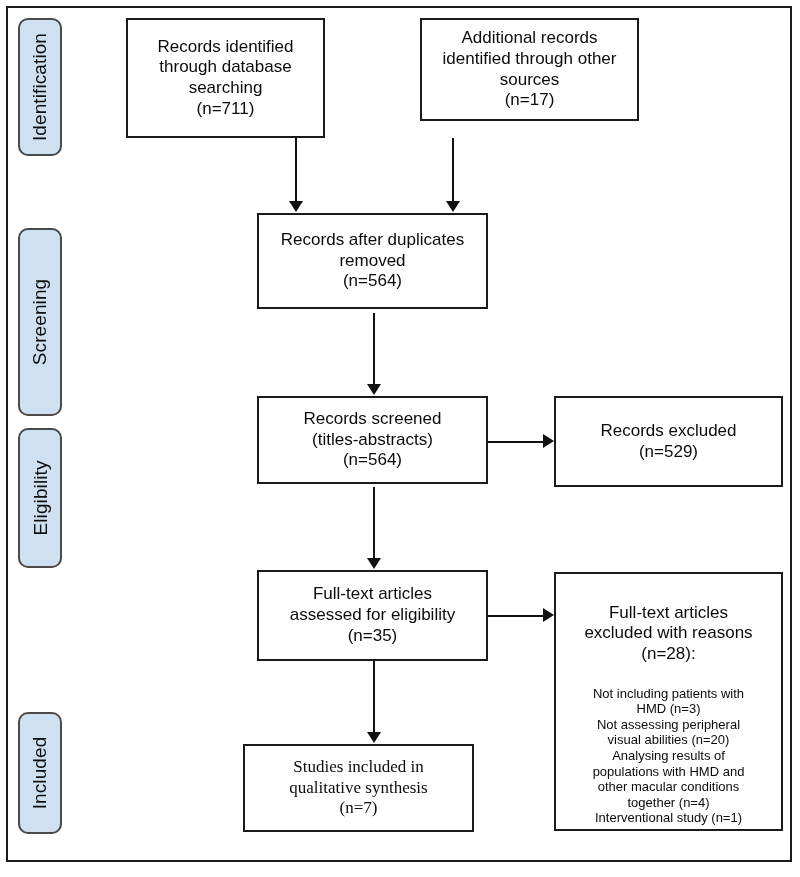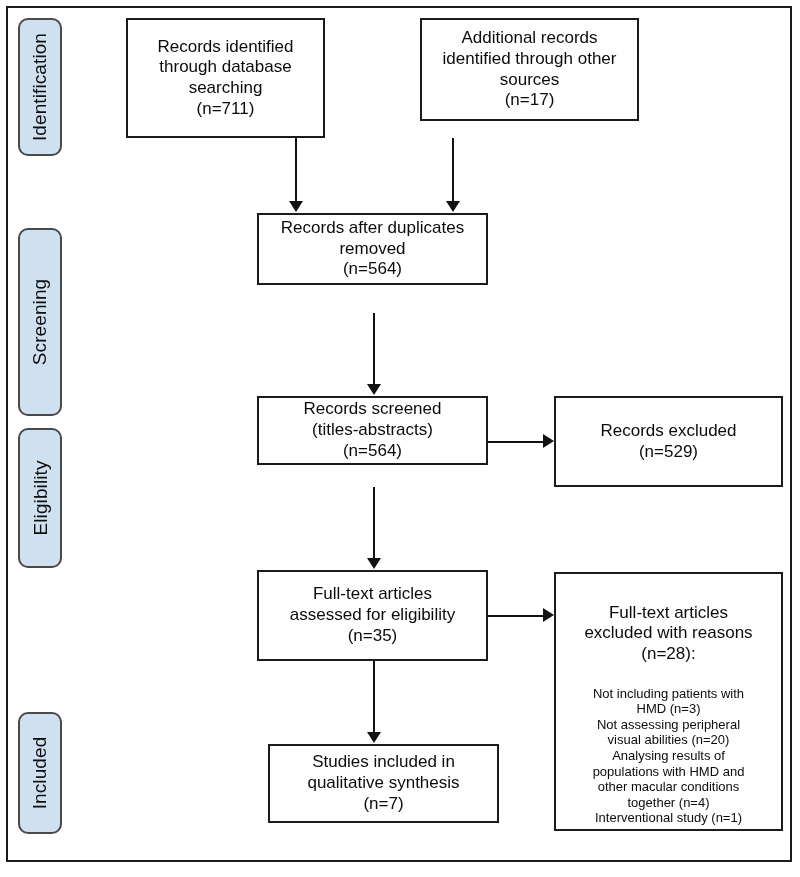--- a/index.html
+++ b/index.html
@@ -155,30 +155,30 @@
 sources
 (n=17)</span>
   </div>
 
   <div class="conn-line-v" style="left:295px; top:138px; height:64px;"></div>
   <div class="arrow-down" style="left:289px; top:201px;"></div>
 
   <div class="conn-line-v" style="left:452px; top:138px; height:64px;"></div>
   <div class="arrow-down" style="left:446px; top:201px;"></div>
 
-  <div class="flow-box" style="left:257px; top:213px; width:231px; height:72px;">
+  <div class="flow-box" style="left:257px; top:213px; width:231px; height:96px;">
     <span class="box-text">Records after duplicates
 removed
 (n=564)</span>
   </div>
 
   <div class="conn-line-v" style="left:373px; top:313px; height:72px;"></div>
   <div class="arrow-down" style="left:367px; top:384px;"></div>
 
-  <div class="flow-box" style="left:257px; top:396px; width:231px; height:69px;">
+  <div class="flow-box" style="left:257px; top:396px; width:231px; height:88px;">
     <span class="box-text">Records screened
 (titles-abstracts)
 (n=564)</span>
   </div>
 
   <div class="conn-line-h" style="left:488px; top:441px; width:58px;"></div>
   <div class="arrow-right" style="left:543px; top:434px;"></div>
 
   <div class="flow-box" style="left:554px; top:396px; width:229px; height:91px;">
     <span class="box-text">Records excluded
@@ -210,19 +210,19 @@
 populations with HMD and
 other macular conditions
 together (n=4)
 Interventional study (n=1)</span>
     </span>
   </div>
 
   <div class="conn-line-v" style="left:373px; top:661px; height:72px;"></div>
   <div class="arrow-down" style="left:367px; top:732px;"></div>
 
-  <div class="flow-box" style="left:268px; top:744px; width:231px; height:79px;">
+  <div class="flow-box" style="left:243px; top:744px; width:231px; height:88px;font-family:Liberation Serif, serif;">
     <span class="box-text">Studies included in
 qualitative synthesis
 (n=7)</span>
   </div>
 
 </div>
 
 </body></html>

